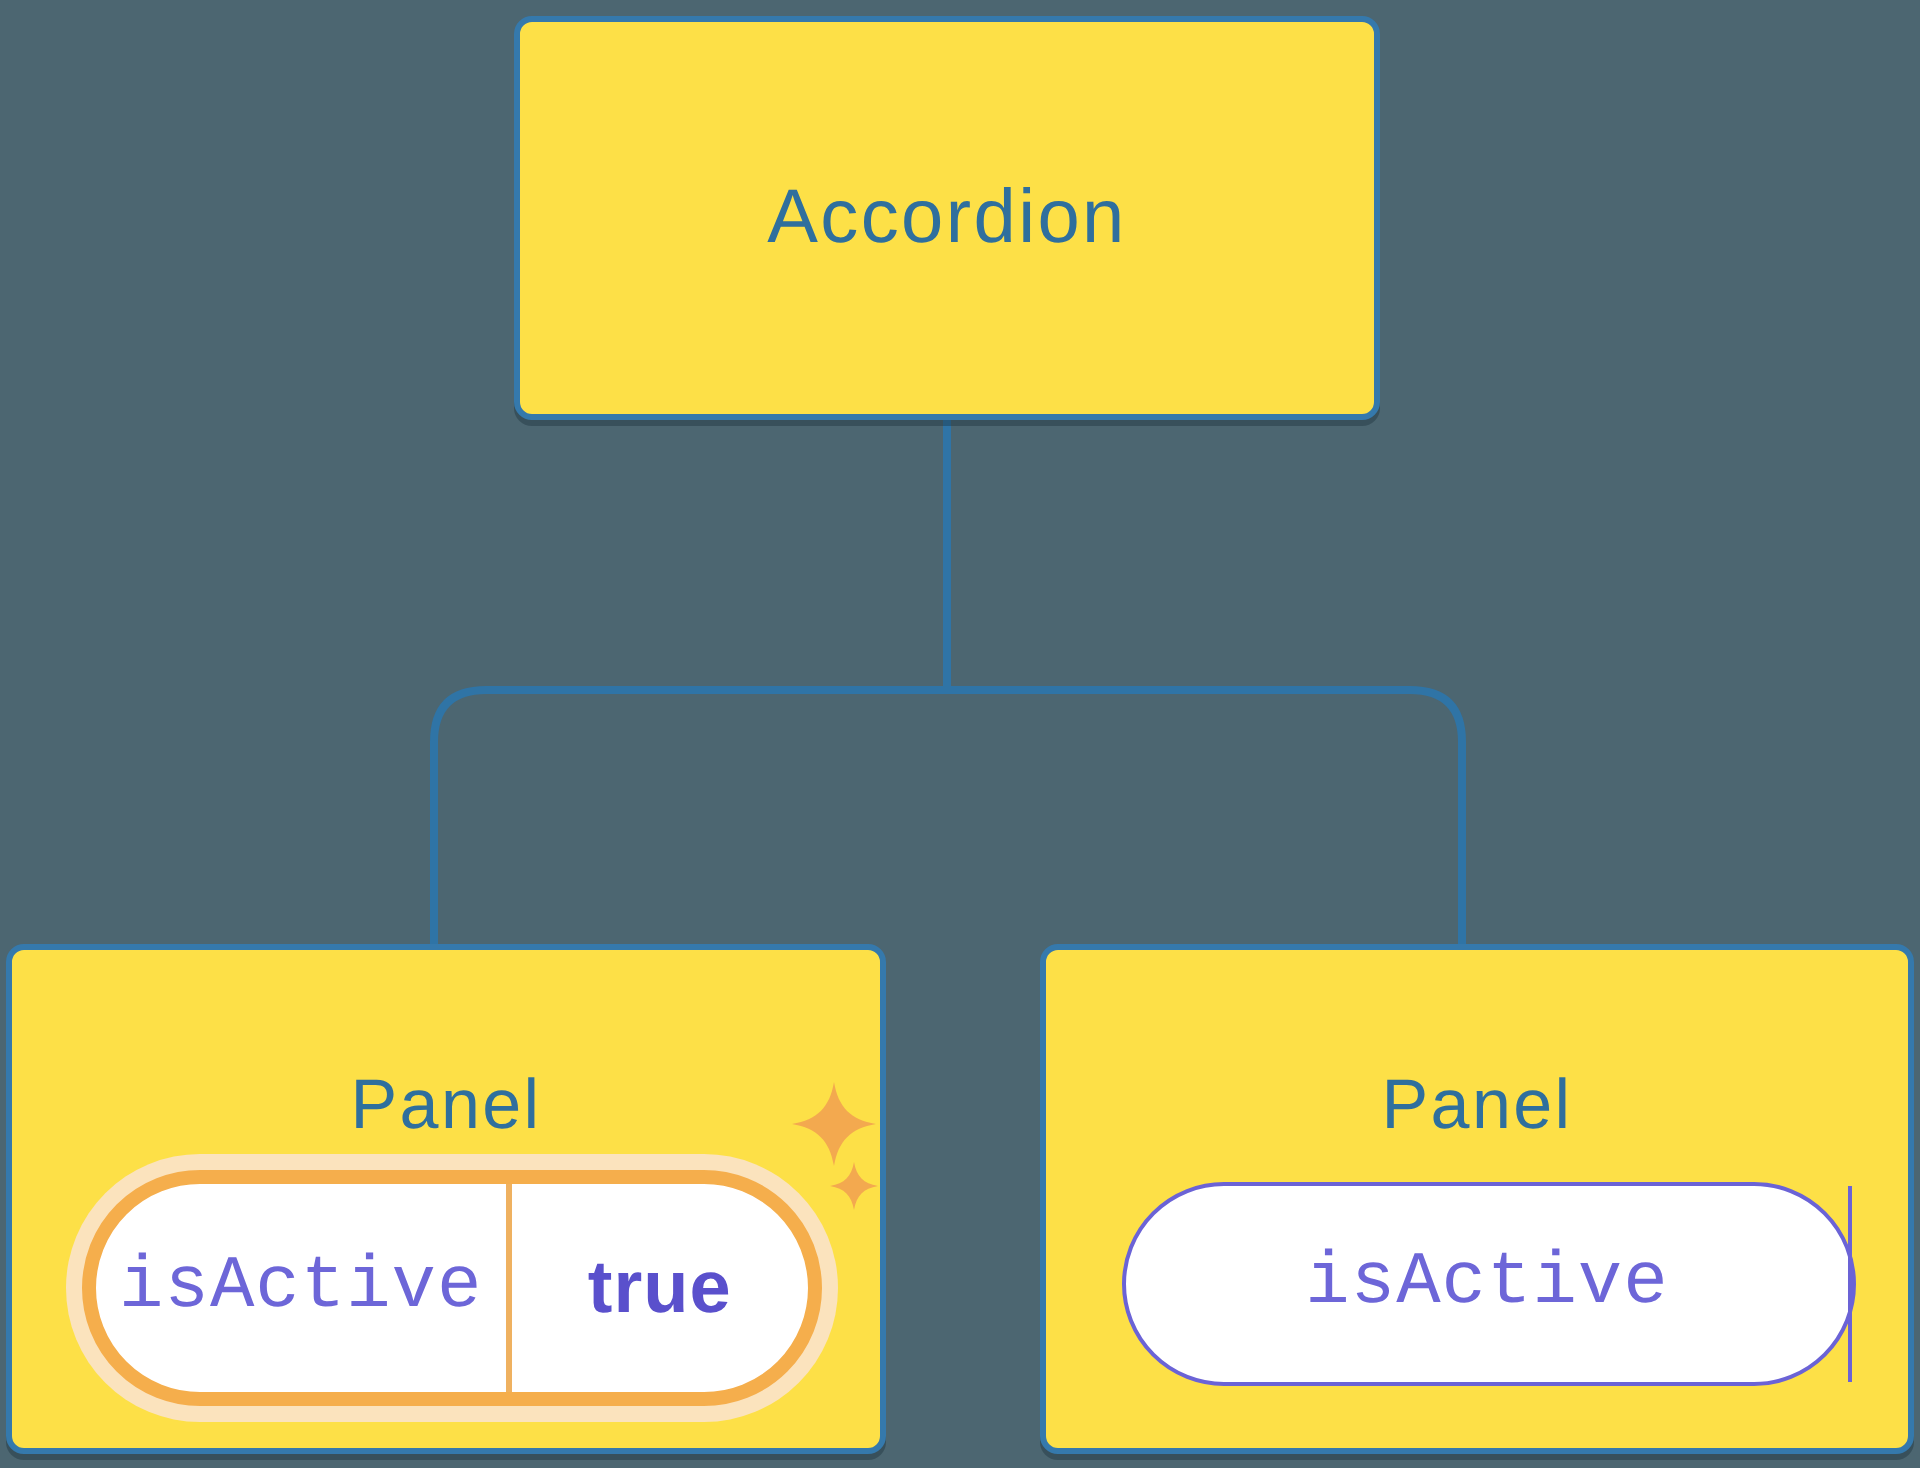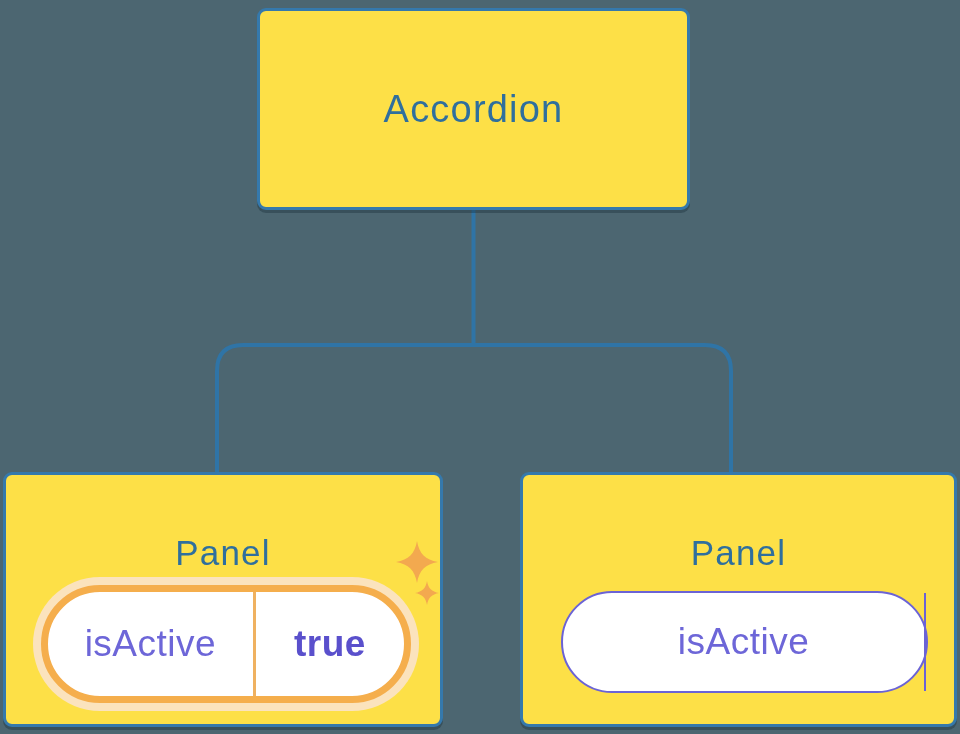--- a/index.html
+++ b/index.html
@@ -98,21 +98,21 @@
     border-radius: 52px;
   }
   .pill-cell {
     display: flex;
     align-items: center;
     justify-content: center;
     font-size: 37px;
     color: #6D66D8;
     letter-spacing: 0.5px;
   }
-  .cell-name  { flex: 58 0 0; }
+  .cell-name  { flex: 58 0 0; font-family: Liberation Mono, monospace; }
   .cell-value { flex: 42 0 0; }
   .value-bold {
     font-weight: 700;
     color: #5A50CC;
   }
   .pill-divider {
     width: 3px;
     align-self: stretch;
   }
   .divider-orange { background: #EFB160; width: 3px; }

